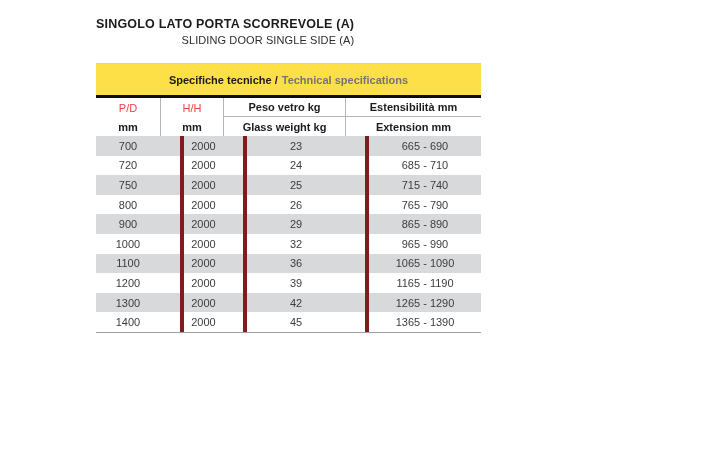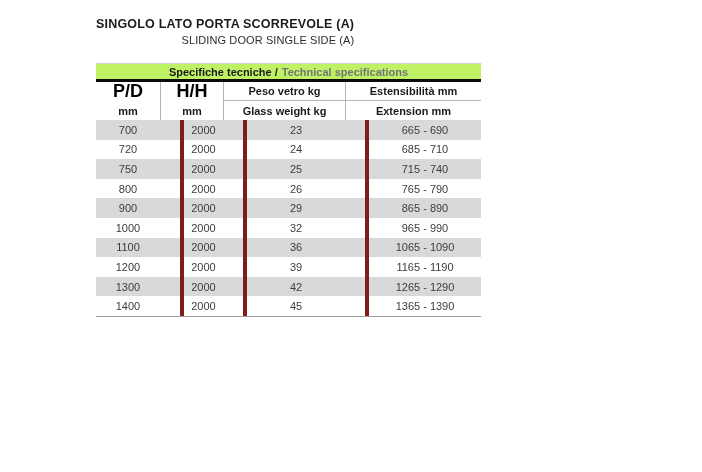--- a/index.html
+++ b/index.html
@@ -13,35 +13,35 @@
 
   
   .title-block{position:absolute;left:96px;top:17px;}
   .doc-title{font-size:12.5px;font-weight:bold;color:#1b1b1d;letter-spacing:.2px;line-height:15px;}
   .doc-subtitle{font-size:11px;font-weight:normal;color:#2c2c2e;letter-spacing:.1px;line-height:13px;margin-top:2px;text-align:right;}
 
   
   .spec-table{position:absolute;left:96px;top:63px;width:385px;}
 
   .caption-band{
-    height:16px;background:#bef264;border-top:1px solid #cfd0d2;
+    height:32px;background:#fde047;border-top:1px solid #cfd0d2;
     display:flex;align-items:center;justify-content:center;
     font-size:11px;box-sizing:border-box;
   }
   .caption-bold{font-weight:bold;color:#1b1b1d;margin-right:4px;}
   .caption-regular{font-weight:bold;color:#737477;}
 
   .black-rule{height:3px;background:#0b0b0b;}
 
   .grid-cols{display:grid;grid-template-columns:64px 63px 122px 136px;}
 
   .thead .h-cell{display:flex;flex-direction:column;align-items:stretch;}
   .thead .h-cell + .h-cell{border-left:1px solid #b3b5b7;}
   .h-line{height:19px;display:flex;align-items:center;justify-content:center;box-sizing:border-box;}
-  .h-big{font-size:18px;font-weight:bold;color:#000000;}
+  .h-big{font-size:11px;font-weight:normal;color:#ef4444;}
   .h-small{font-size:11px;font-weight:bold;color:#1b1b1d;}
   .h-divided .h-line:first-child{border-bottom:1px solid #b3b5b7;text-align:center;}
 
   .tbody{border-bottom:1px solid #9da0a2;}
   .t-row{display:grid;grid-template-columns:64px 63px 122px 136px;height:19.6px;}
   .t-row:nth-child(odd){background:#d8d9da;}
   .t-cell{
     display:flex;align-items:center;justify-content:center;
     font-size:11px;color:#3b3c3e;box-sizing:border-box;
   }

